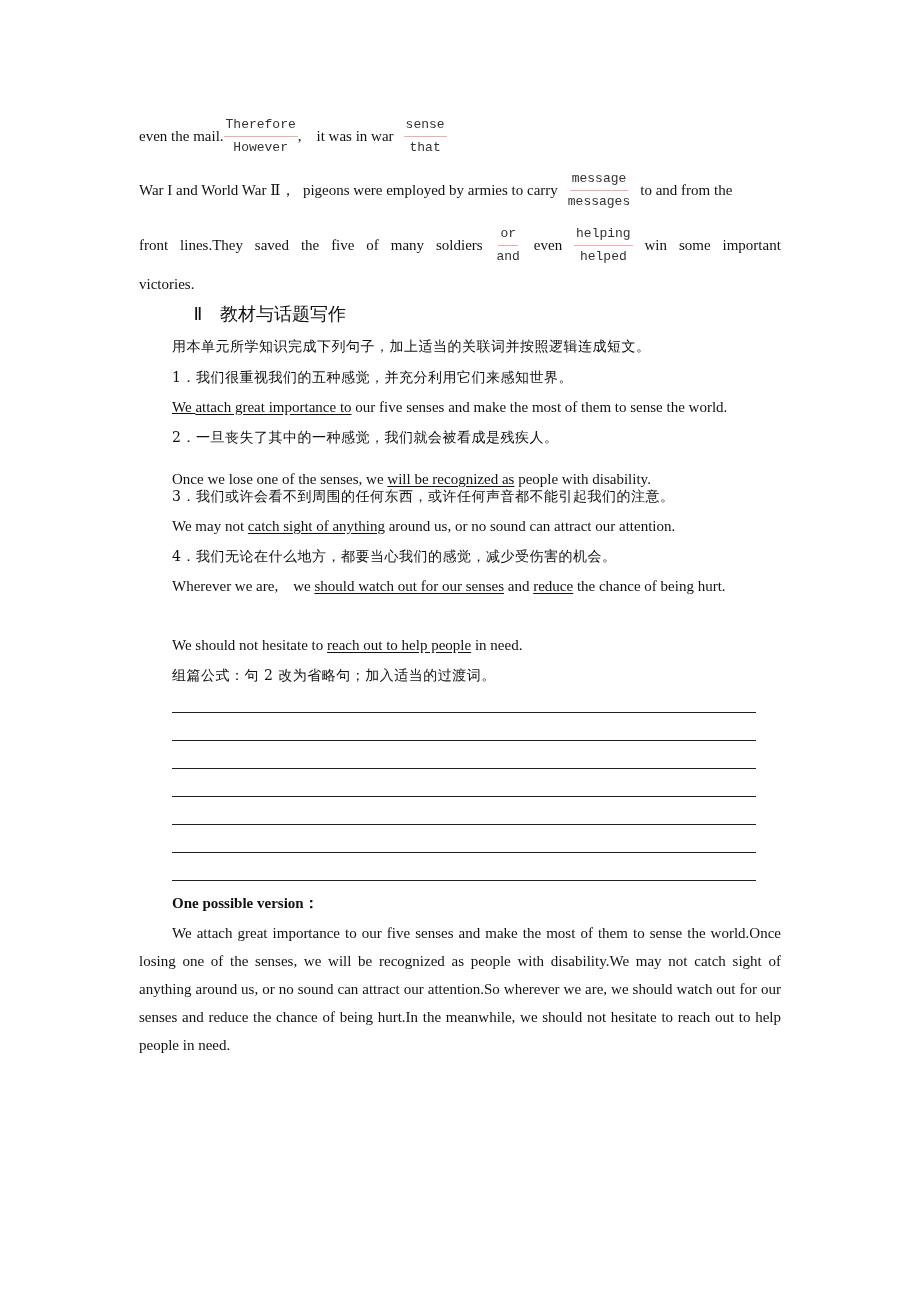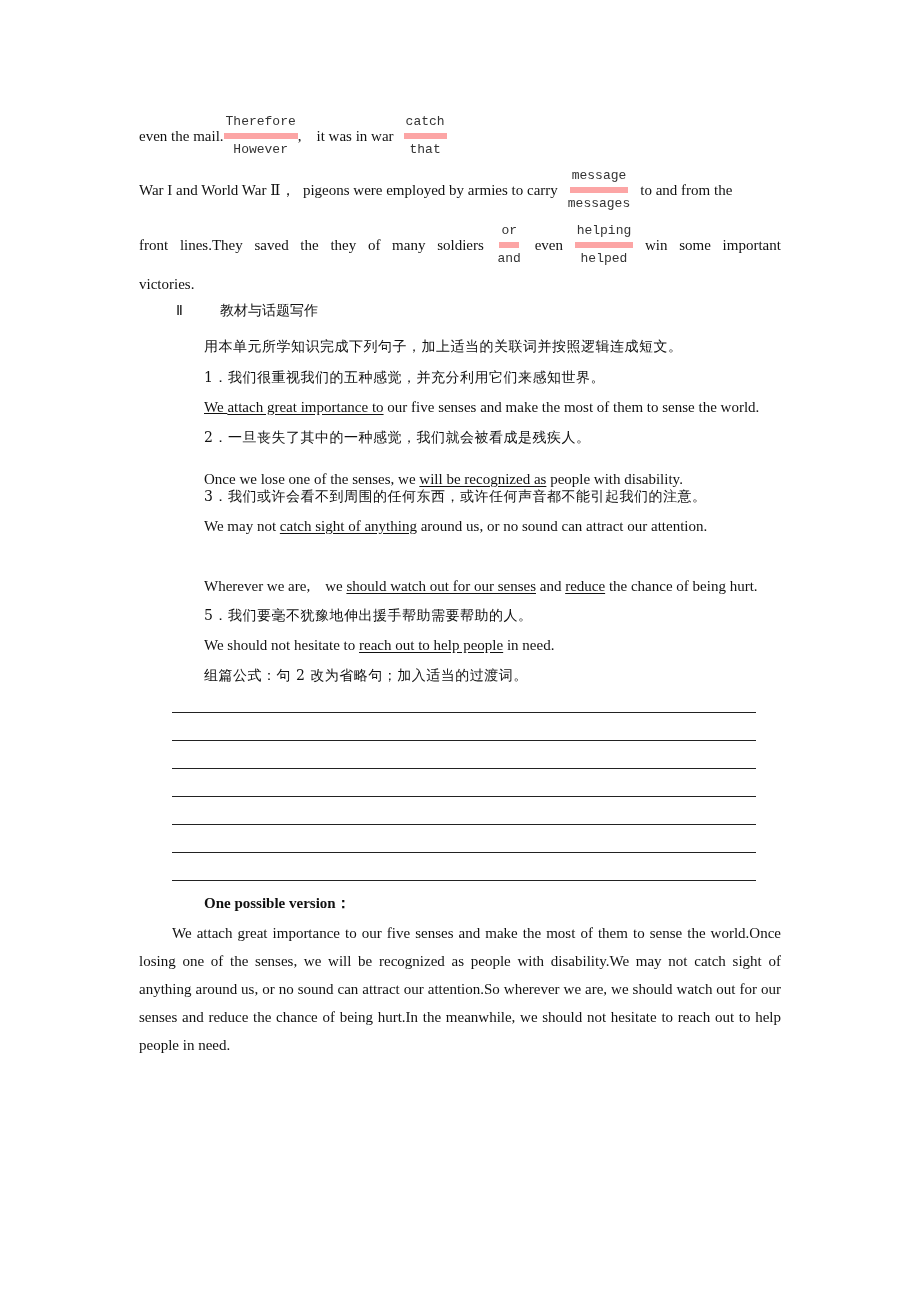--- a/index.html
+++ b/index.html
@@ -3,46 +3,46 @@
 <meta charset="utf-8">
 <style>
   html, body { margin: 0; padding: 0; background: #ffffff; }
   body { width: 920px; height: 1302px; position: relative; overflow: hidden;
          font-family: "Liberation Serif", "DejaVu Serif", serif; color: #111; }
   .page { position: absolute; left: 0; top: 0; width: 920px; height: 1302px; }
   .line { position: absolute; left: 139px; width: 642px; font-size: 15px; line-height: 20px; white-space: nowrap; }
   .justify { display: flex; justify-content: space-between; align-items: center; }
   .frac { display: inline-flex; flex-direction: column; align-items: center; vertical-align: middle;
           font-family: "Liberation Mono", "DejaVu Sans Mono", monospace; font-size: 13px; color: #333; line-height: 16px; }
-  .frac .num { padding: 0 2px 3px; border-bottom: 6px solid #fca5a5; }
+  .frac .num { padding: 0 2px 3px; border-bottom: 1px solid #fca5a5; }
   .frac .den { padding: 3px 2px 0; }
-  .sec-heading { position: absolute; left: 176px; top: 302px; font-family: "DejaVu Sans", sans-serif; font-size: 14px; }
+  .sec-heading { position: absolute; left: 176px; top: 302px; font-family: "DejaVu Sans", sans-serif; font-size: 18px; text-align: center; }
   .sec-heading .roman { display: inline-block; width: 44px; }
-  .ind { position: absolute; left: 172px; font-size: 15px; line-height: 20px; white-space: nowrap; margin-left: 32px; }
+  .ind { position: absolute; left: 172px; font-size: 15px; line-height: 20px; white-space: nowrap; }
   .cn { font-family: "DejaVu Serif", serif; font-size: 14px; letter-spacing: 0.5px; }
   u { text-decoration: underline; text-underline-offset: 2px; }
   .rule { position: absolute; left: 172px; width: 584px; height: 0; border-top: 1px solid #222; }
   .bold { font-weight: bold; }
   .para { position: absolute; left: 139px; width: 642px; font-size: 15px; line-height: 28px; text-align: justify; text-indent: 33px; }
 </style>
 </head>
 <body>
 
 <div class="page">
 
   <div class="line" style="top:114px; height:44px; display:flex; align-items:center;">
     <span>even the mail.</span>
     <span class="frac">
       <span class="num">Therefore</span>
       <span class="den">However</span>
     </span>
     <span style="white-space:pre;">,    it was in war</span>
     <span style="width:10px;display:inline-block;"></span>
     <span class="frac">
-      <span class="num">catch</span>
+      <span class="num">sense</span>
       <span class="den">that</span>
     </span>
     <span style="width:8px;display:inline-block;"></span>
   </div>
 
   <div class="line" style="top:168px; height:44px; display:flex; align-items:center;">
     <span style="white-space:pre;">War I and World War Ⅱ，  pigeons were employed by armies to carry</span>
     <span style="width:8px;display:inline-block;"></span>
     <span class="frac">
       <span class="num">message</span>
@@ -50,21 +50,21 @@
     </span>
     <span style="width:8px;display:inline-block;"></span>
     <span>to and from the</span>
   </div>
 
   <div class="line justify" style="top:223px; height:44px;">
     <span>front</span>
     <span>lines.They</span>
     <span>saved</span>
     <span>the</span>
-    <span>they</span>
+    <span>five</span>
     <span>of</span>
     <span>many</span>
     <span>soldiers</span>
     <span class="frac">
       <span class="num">or</span>
       <span class="den">and</span>
     </span>
     <span>even</span>
     <span class="frac">
       <span class="num">helping</span>
@@ -91,25 +91,25 @@
   <div class="ind cn" style="top:427px;">2．一旦丧失了其中的一种感觉，我们就会被看成是残疾人。</div>
   <div class="ind" style="top:469px;">
     <span style="white-space:pre;">Once we lose one of the senses, we </span><u>will be recognized as</u><span style="white-space:pre;"> people with disability.</span>
   </div>
 
   <div class="ind cn" style="top:486px;">3．我们或许会看不到周围的任何东西，或许任何声音都不能引起我们的注意。</div>
   <div class="ind" style="top:516px;">
     <span style="white-space:pre;">We may not </span><u>catch sight of anything</u><span style="white-space:pre;"> around us, or no sound can attract our attention.</span>
   </div>
 
+  <div class="ind cn" style="top:546px;">4．我们无论在什么地方，都要当心我们的感觉，减少受伤害的机会。</div>
   <div class="ind" style="top:576px;text-align:right;">
     <span style="white-space:pre;">Wherever we are,    we </span><u>should watch out for our senses</u><span style="white-space:pre;"> and </span><u>reduce</u><span style="white-space:pre;"> the chance of being hurt.</span>
   </div>
 
-  <div class="ind cn" style="top:605px;">5．我们要毫不犹豫地伸出援手帮助需要帮助的人。</div>
   <div class="ind" style="top:635px;">
     <span style="white-space:pre;">We should not hesitate to </span><u>reach out to help people</u><span style="white-space:pre;"> in need.</span>
   </div>
 
   <div class="ind cn" style="top:665px;">组篇公式：句 2 改为省略句；加入适当的过渡词。</div>
 
   <div class="rule" style="top:712px;"></div>
   <div class="rule" style="top:740px;"></div>
   <div class="rule" style="top:768px;"></div>
   <div class="rule" style="top:796px;"></div>

